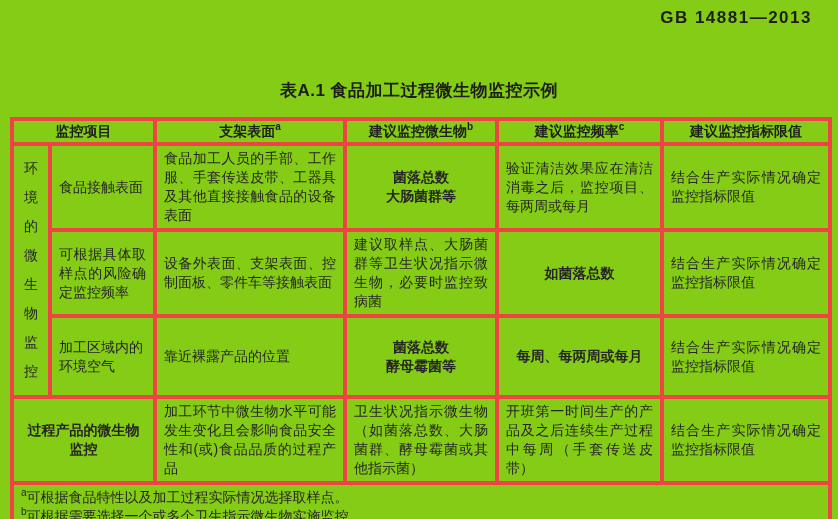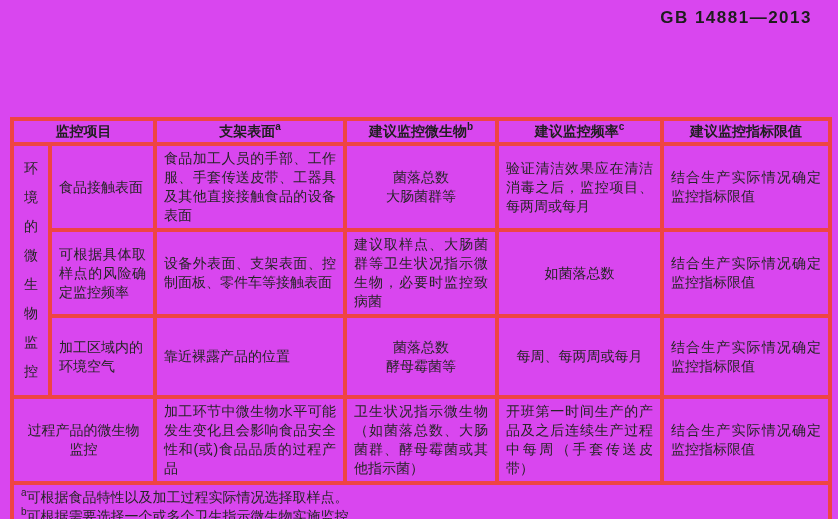--- a/index.html
+++ b/index.html
@@ -1,20 +1,20 @@
 <!DOCTYPE html>
 <html><head>
 <meta charset="utf-8">
 <style>
   html, body { margin: 0; padding: 0; background: #fff; }
   .page {
     position: relative;
     width: 838px;
     height: 519px;
-    background: #d946ef;
+    background: #84cc16;
     font-family: "Liberation Sans", "DejaVu Sans", sans-serif;
     color: #222;
     overflow: hidden;
   }
   .doc-number {
     position: absolute;
     top: 8px;
     right: 26px;
     font-size: 17px;
     font-weight: 600;
@@ -54,21 +54,21 @@
     text-align: center;
     padding: 1px 2px;
     color: #1f1f1f;
   }
   tr.rh  { height: 22px; }
   tr.r1  { height: 80px; }
   tr.r2  { height: 79px; }
   tr.r3  { height: 81px; }
   tr.r4  { height: 77px; }
   tr.rfn { height: 58px; }
-  .c-center  { text-align: center; }
+  .c-center  { text-align: center; font-weight: bold; }
   .c-left    { text-align: left; }
   .c-justify { text-align: justify; text-justify: inter-character; }
   .pre { white-space: pre-line; }
   td.v-label { padding: 0; text-align: center; }
   td.v-label .v-inner {
     width: 1em;
     margin: 0 auto;
     line-height: 29px;
     word-break: break-all;
     text-align: center;
@@ -78,20 +78,21 @@
   td.fn-cell { vertical-align: top; padding: 4px 9px; line-height: 18px; }
   .fn-line { margin: 0 0 1px 0; }
 </style>
 </head>
 <body>
 
 <div class="page">
 
   <div class="doc-number">GB 14881—2013</div>
 
+  <div class="table-title">表A.1 食品加工过程微生物监控示例</div>
 
   <table class="monitor">
     <colgroup>
       <col style="width:38px">
       <col style="width:105px">
       <col style="width:190px">
       <col style="width:152px">
       <col style="width:165px">
       <col style="width:168px">
     </colgroup>

